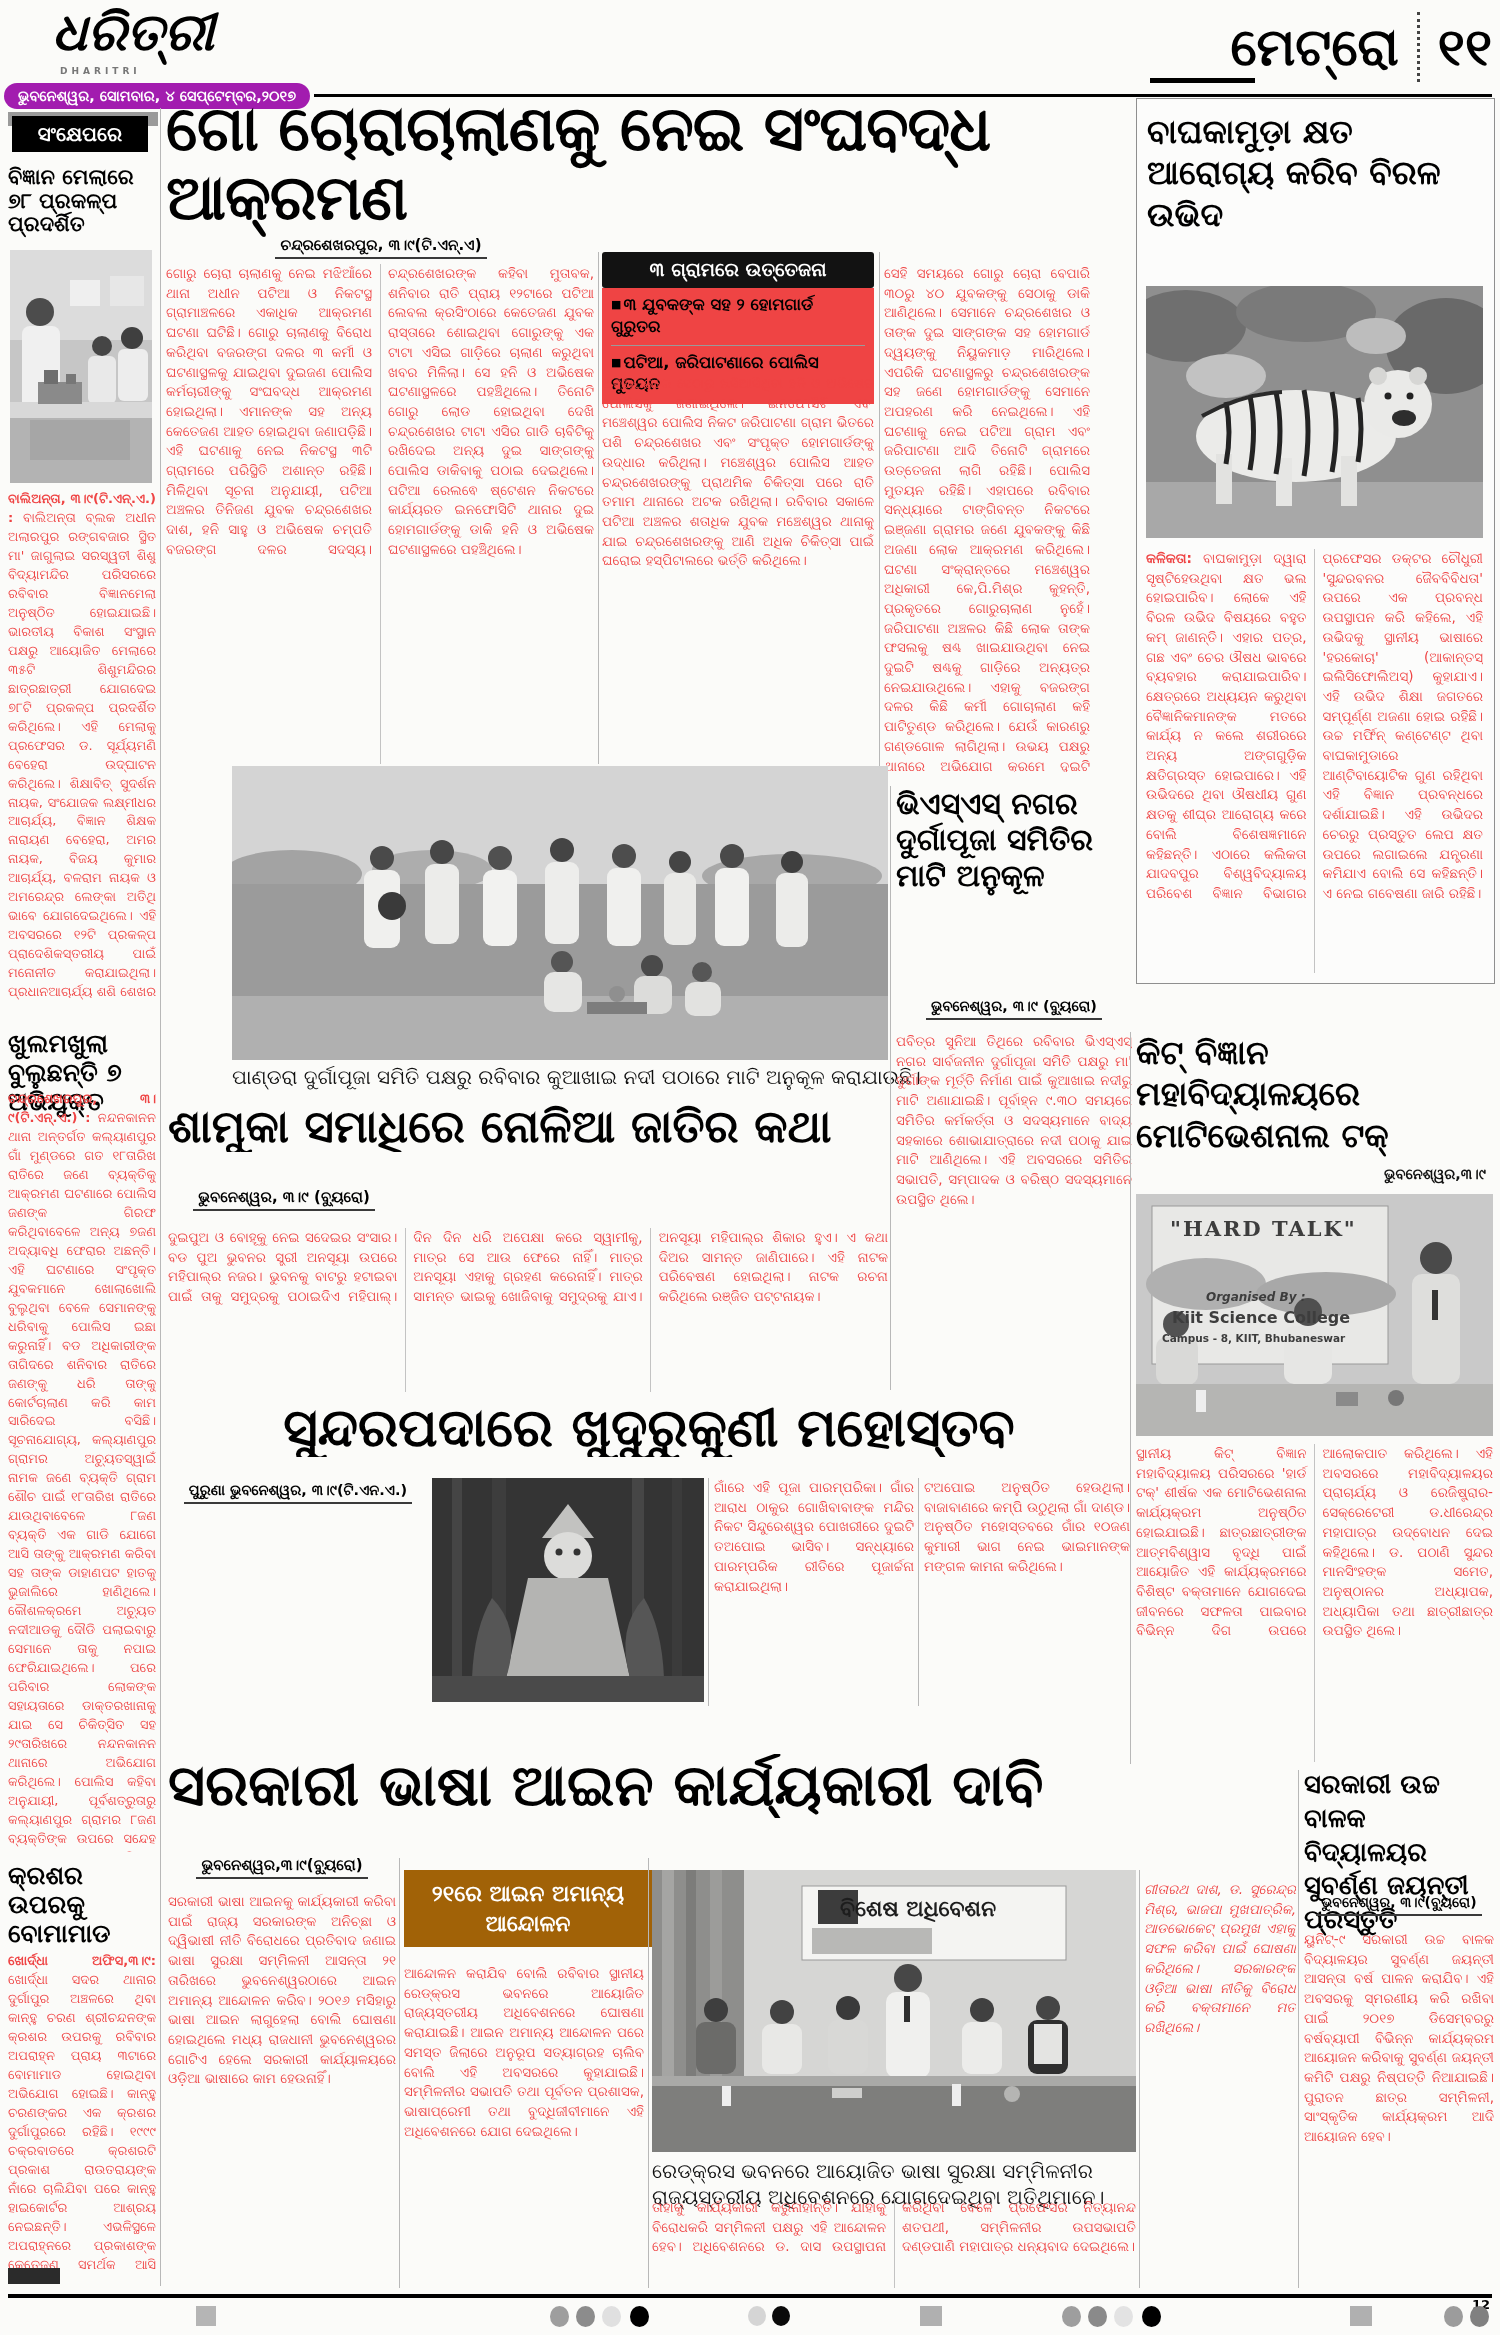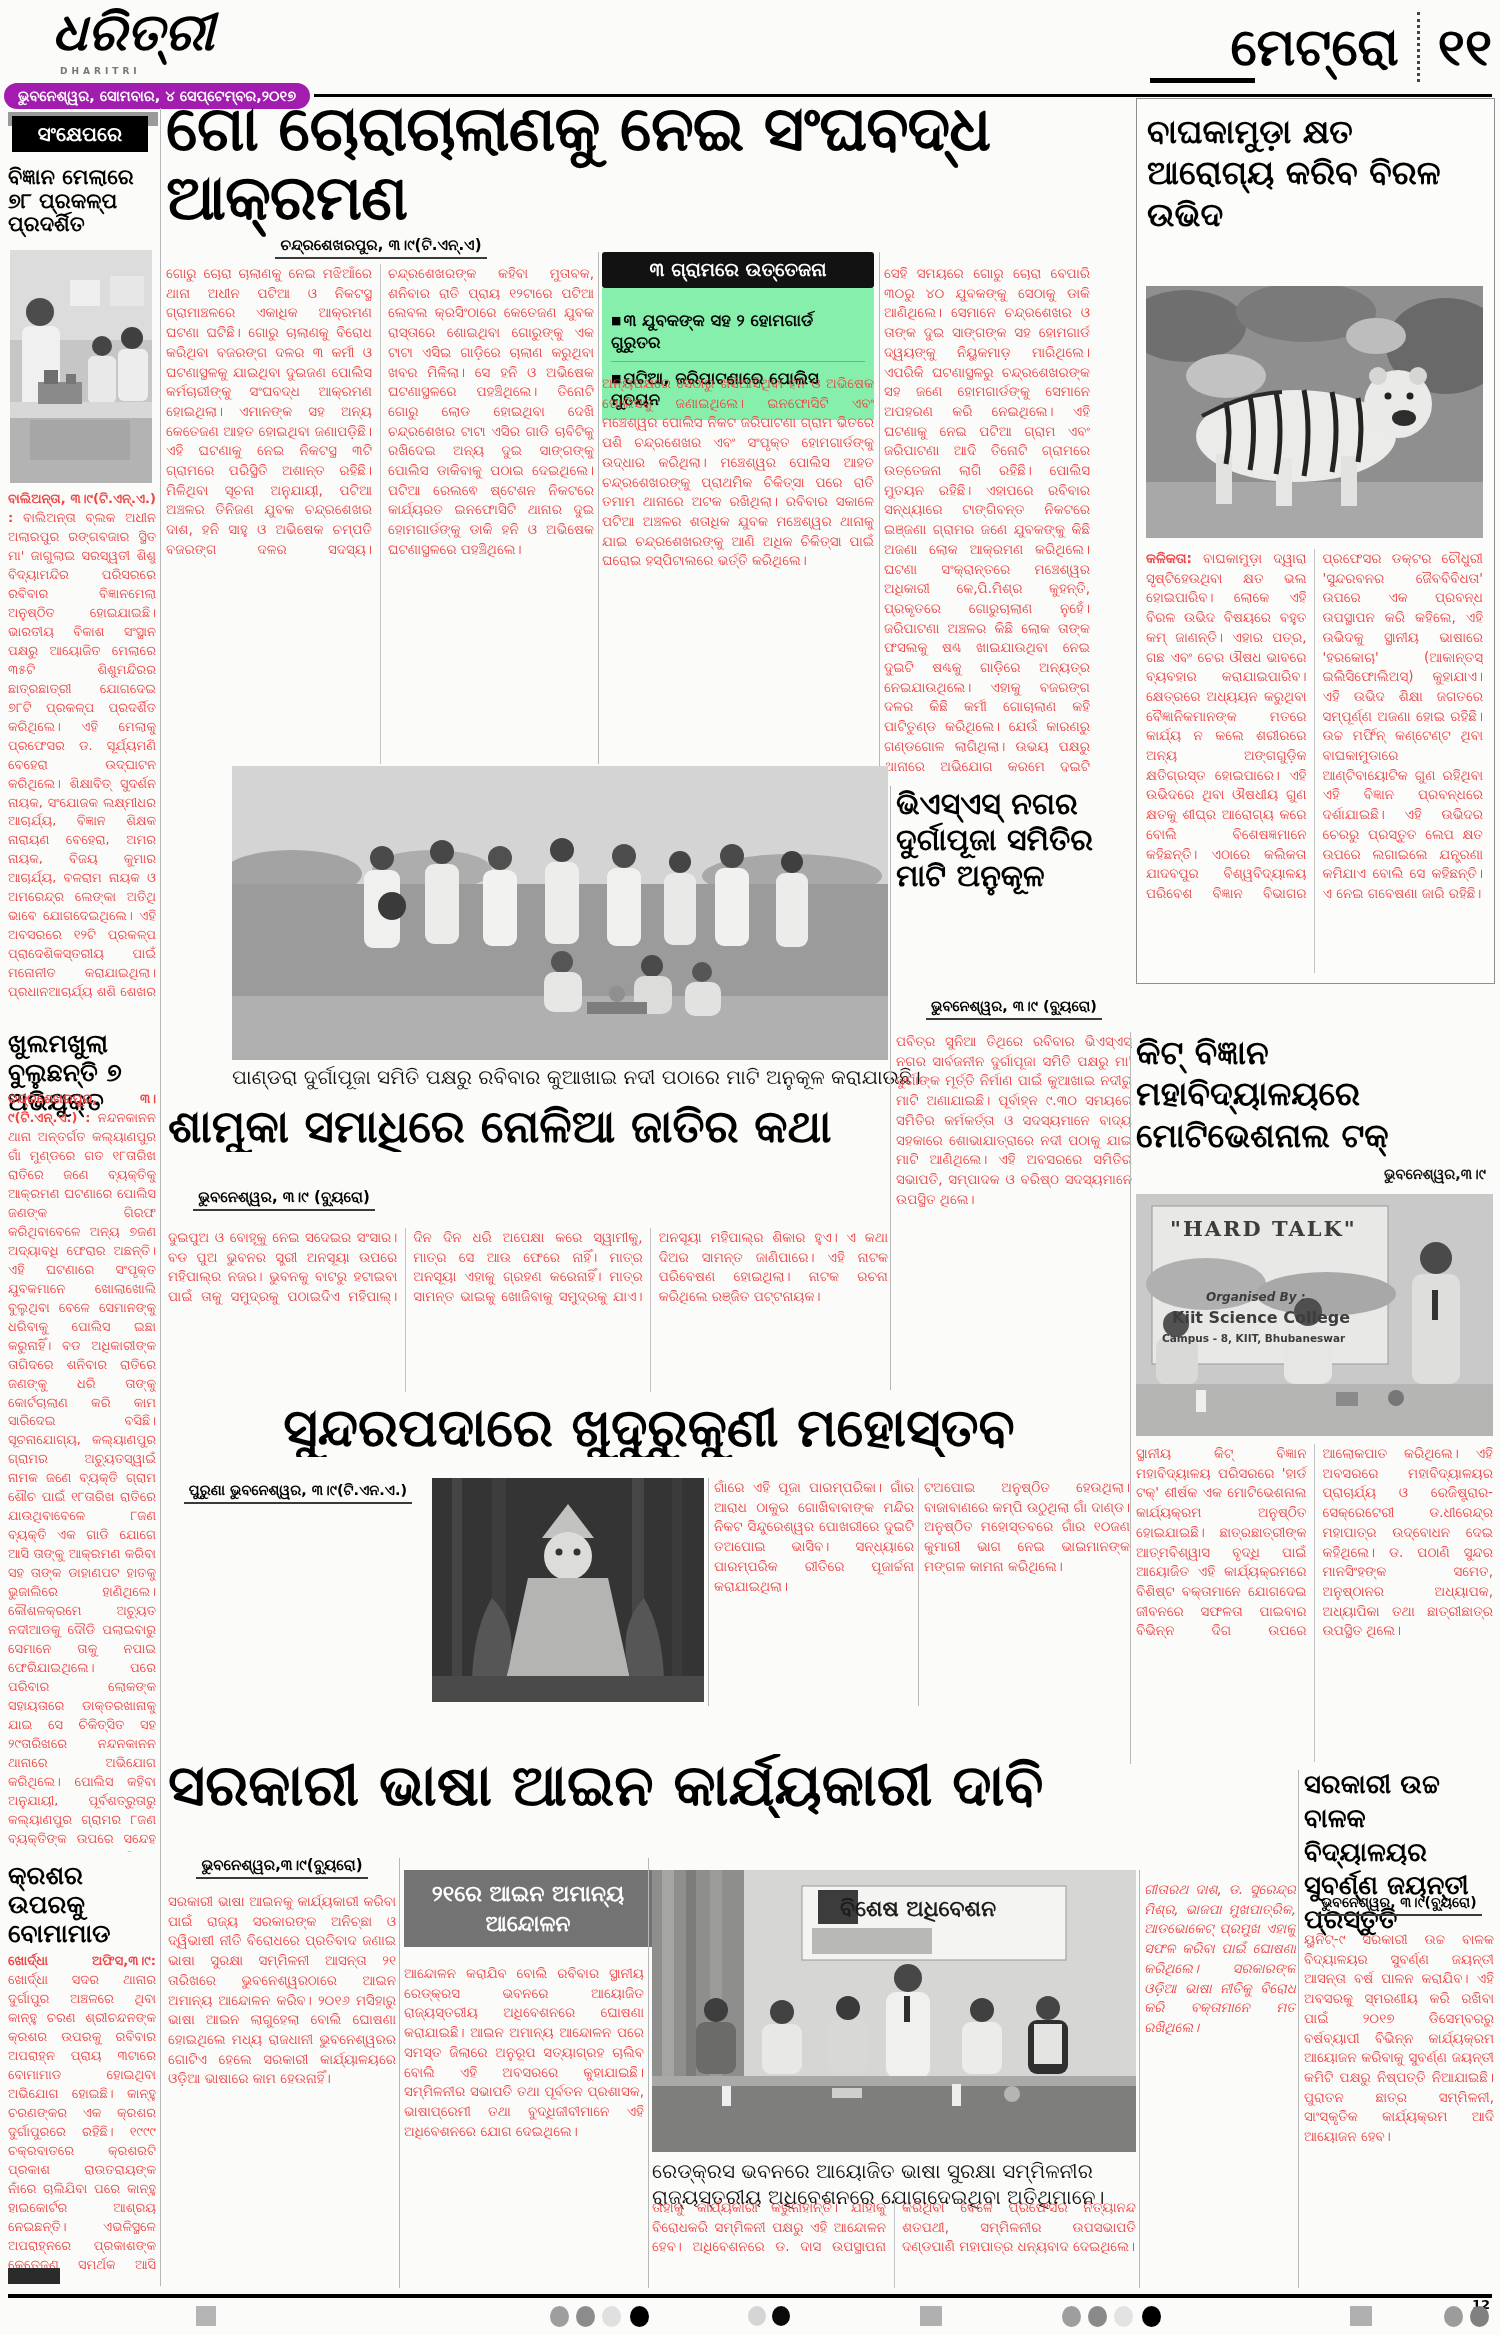--- a/index.html
+++ b/index.html
@@ -13,24 +13,24 @@
   .c3{column-count:3;column-gap:16px;column-rule:1px solid #c3c3c3;}
   .dl{font-weight:700;font-size:15px;text-align:center;color:#000;}
   .dl span{display:inline-block;border-bottom:2px solid #3a3a3a;padding:0 5px 3px;}
   .cap{font-size:20px;line-height:1.32;color:#101010;}
   .photo{position:absolute;background:#c9c9c9;overflow:hidden;}
   .photo svg{display:block;width:100%;height:100%;}
   .vr{position:absolute;width:1px;background:#b8b8b8;}
   .hrule{position:absolute;background:#000;}
   .abox-h{background:#121212;color:#fff;font-weight:700;text-align:center;font-size:19px;
           padding:6px 0 7px;border-radius:3px;}
-  .abox-b{background:#86efac;padding:22px 9px 9px;font-weight:700;font-size:16.5px;line-height:1.32;color:#000;}
+  .abox-b{background:#ef4444;padding:6px 9px 9px;font-weight:700;font-size:16.5px;line-height:1.32;color:#000;}
   .abox-b .row2{border-top:1px solid #9a9a9a;margin-top:7px;padding-top:6px;}
   .blt{font-size:11px;vertical-align:2px;margin-right:2px;}
-  .bbox{background:#737373;color:#fff;font-weight:700;text-align:center;font-size:22px;
+  .bbox{background:#a16207;color:#fff;font-weight:700;text-align:center;font-size:22px;
         line-height:1.35;padding:9px 4px;}
   .tigerbox{border:1.5px solid #8f8f8f;background:#fcfcfb;}
   .banner-text{position:absolute;font-weight:700;color:#3d3d3d;}
   .mark{position:absolute;}
 </style>
 </head>
 <body>
 
 <div id="page">
 

